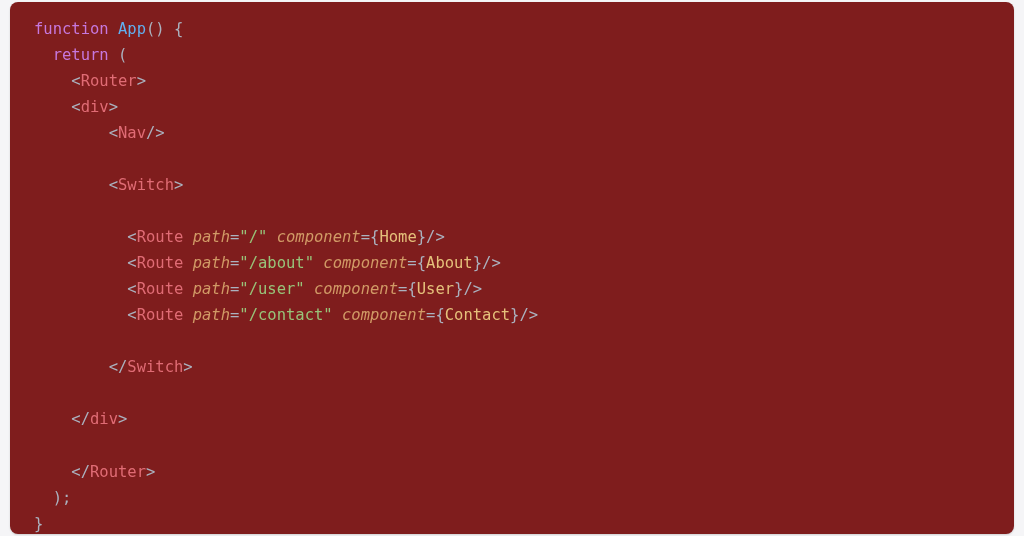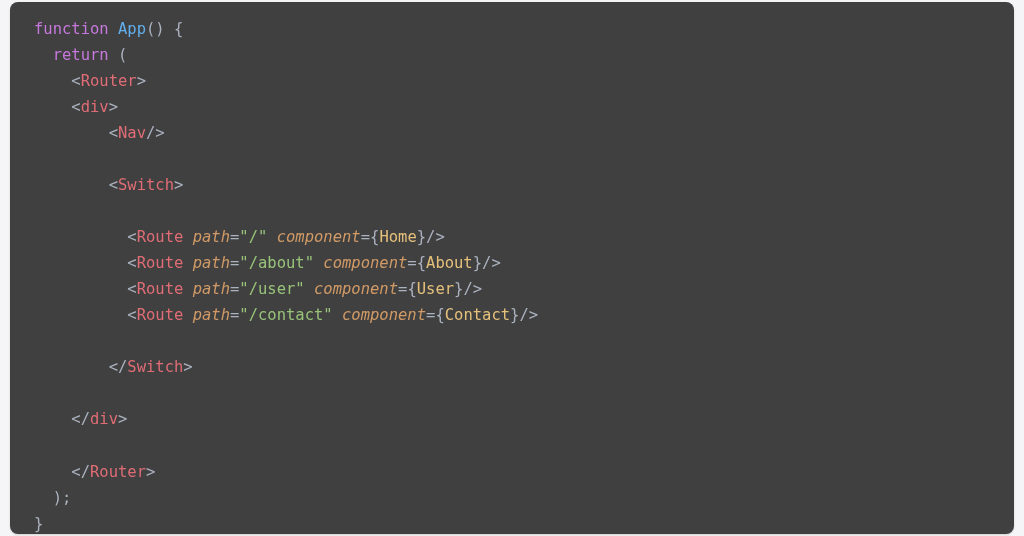--- a/index.html
+++ b/index.html
@@ -8,21 +8,21 @@
       height: 536px;
       background: #f5f5f7;
       font-family: ui-monospace, SFMono-Regular, 'SF Mono', Menlo, Consolas, monospace;
       font-size: 15.5px;
       overflow: hidden;
     }
     .code-container {
       margin: 2px 10px;
       width: 1004px;
       height: 532px;
-      background: #404040;
+      background: #7f1d1d;
       border-radius: 8px;
       padding: 14px 24px;
       box-shadow: 0 1px 2px rgba(0,0,0,0.15);
       overflow: hidden;
     }
     pre {
       white-space: pre;
       line-height: 1.68;
       color: #abb2bf;
     }

